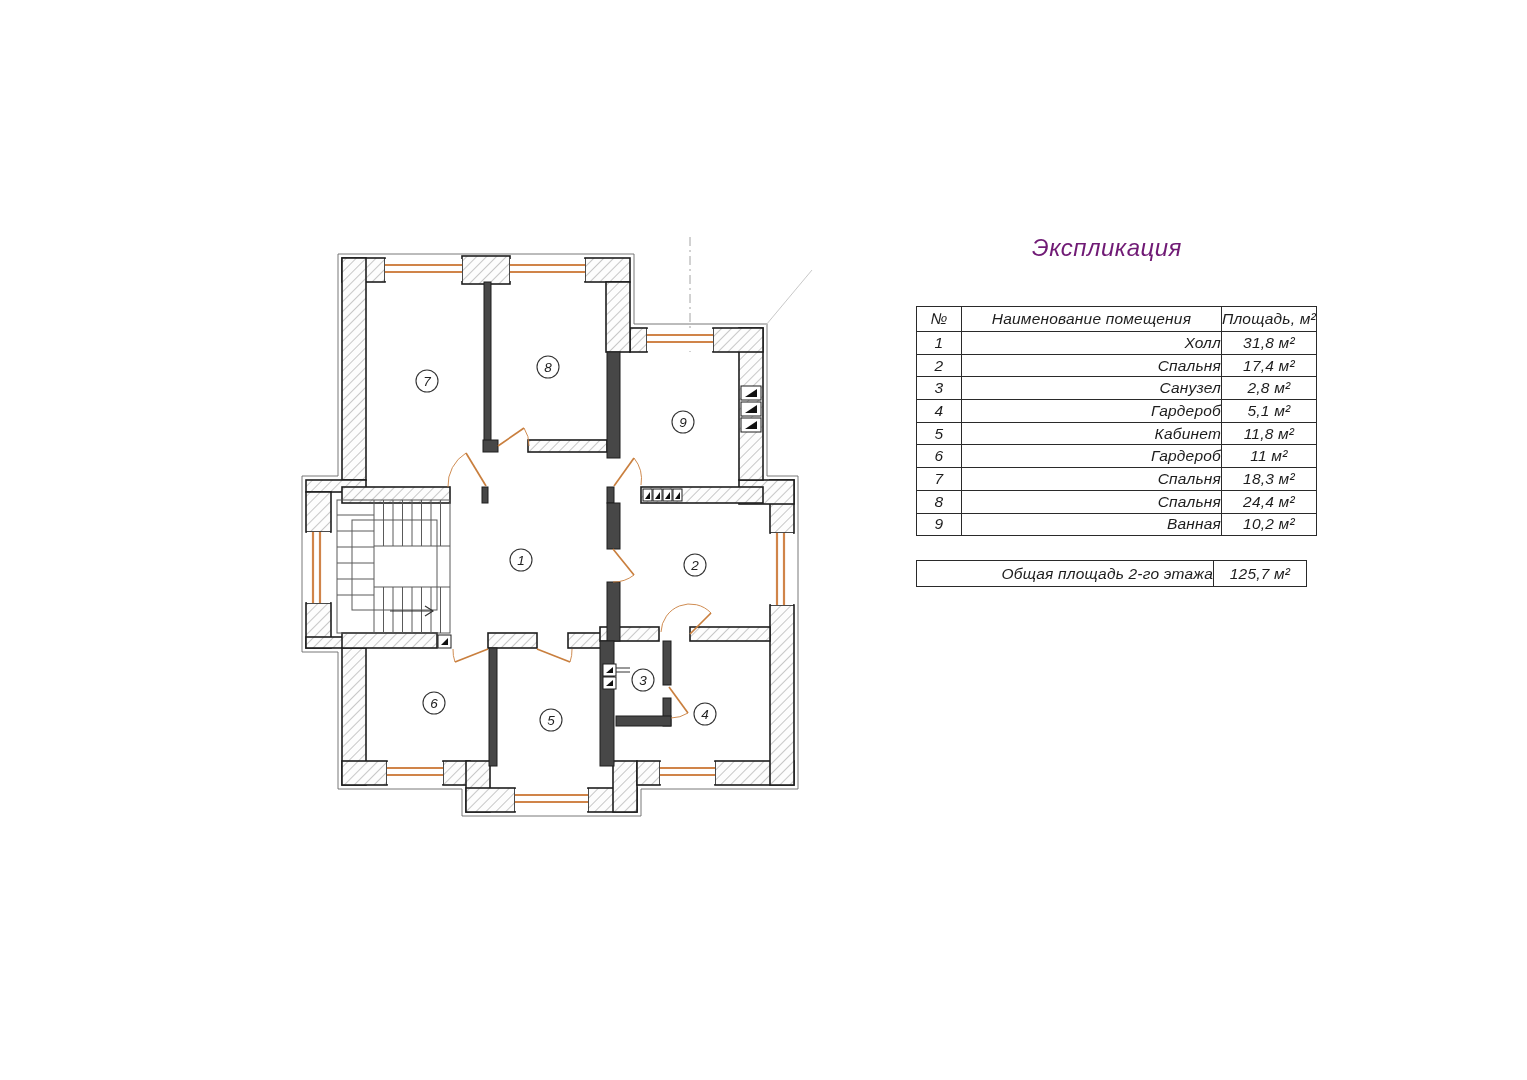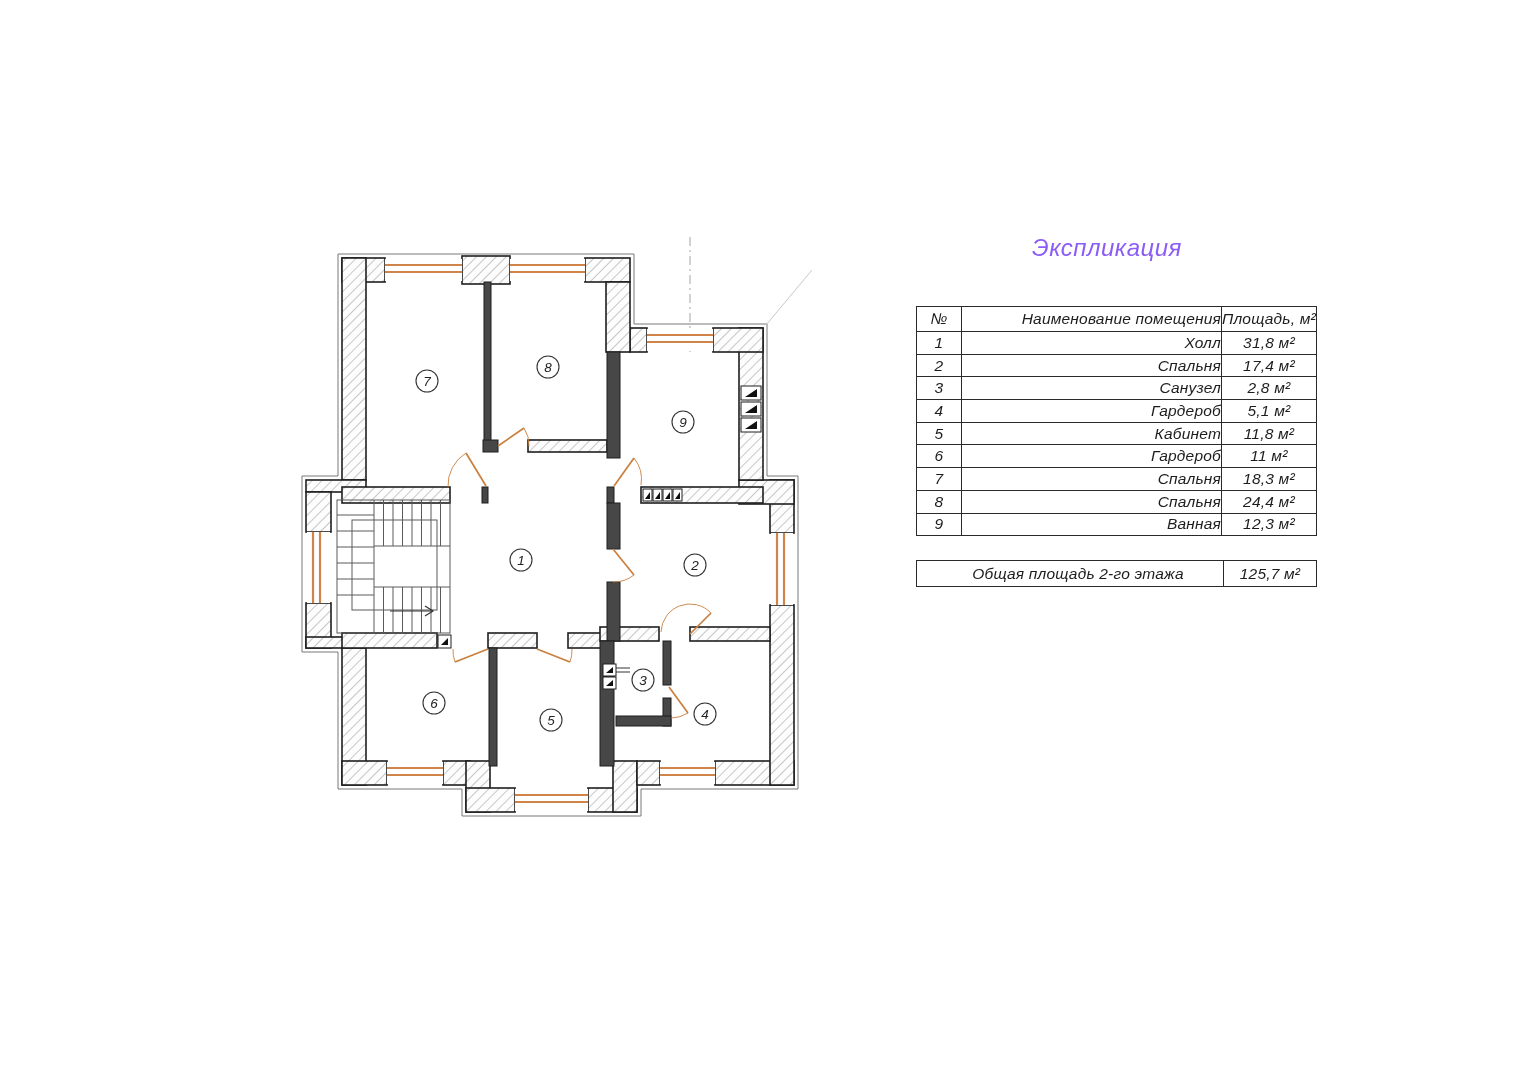--- a/index.html
+++ b/index.html
@@ -22,34 +22,34 @@
   .leader{stroke:#c2c2c2;stroke-width:0.9;fill:none;}
   .vent{fill:#ffffff;stroke:#1e1e1e;stroke-width:1;}
   .venttri{fill:#111;stroke:none;}
   .ventline{stroke:#333;stroke-width:1;}
   .roomcircle{fill:#ffffff;stroke:#333;stroke-width:1.1;}
   .roomnum{font:italic 13.5px "Liberation Sans",sans-serif;fill:#222;
            text-anchor:middle;}
 
   
   .plan-title{position:absolute;left:942px;top:234px;width:330px;text-align:center;
-      font-style:italic;font-size:24px;line-height:1.15;letter-spacing:.5px;color:#8b5cf6;}
+      font-style:italic;font-size:24px;line-height:1.15;letter-spacing:.5px;color:#701a75;}
   table.extab{position:absolute;left:916px;border-collapse:collapse;table-layout:fixed;
       font-style:italic;font-size:15.5px;color:#1d1d1d;letter-spacing:.2px;}
   table.extab td,table.extab th{border:1.4px solid #2a2a2a;padding:0 0 0 0;
       font-weight:normal;overflow:hidden;white-space:nowrap;}
   table.extab .c-num{width:44px;text-align:center;}
   table.extab .c-name{width:246px;text-align:right;padding-left:13px;}
   table.extab .c-area{width:92px;text-align:center;}
   table.extab tr{height:22.7px;}
   table.extab tr.hdr{height:25px;}
-  table.extab .c-name.hdrname{text-align:right;padding-left:0;}
+  table.extab .c-name.hdrname{text-align:center;padding-left:0;}
   table.tot{top:560px;}
   table.tot td{height:25px;}
-  table.tot .c-label{width:290px;text-align:center;padding-left:16px;}
+  table.tot .c-label{width:290px;text-align:right;padding-left:6px;}
 </style>
 </head>
 <body>
 
 <svg class="plan-svg" width="1527" height="1080" viewBox="0 0 1527 1080">
   <defs>
     <pattern id="hatch" width="7" height="7" patternUnits="userSpaceOnUse" patternTransform="rotate(45)">
       <rect width="7" height="7" fill="#fdfdfd"></rect>
       <line class="hatchline" x1="0" y1="0" x2="0" y2="7"></line>
     </pattern>
@@ -351,21 +351,21 @@
     <td class="c-area">18,3 м²</td>
   </tr>
   <tr>
     <td class="c-num">8</td>
     <td class="c-name">Спальня</td>
     <td class="c-area">24,4 м²</td>
   </tr>
   <tr>
     <td class="c-num">9</td>
     <td class="c-name">Ванная</td>
-    <td class="c-area">12,3 м²</td>
+    <td class="c-area">10,2 м²</td>
   </tr>
 </tbody>
   </table>
 
 <table class="extab tot">
   <tbody>
       <tr>
     <td class="c-label">Общая площадь 2-го этажа</td>
     <td class="c-area">125,7 м²</td>
   </tr>

